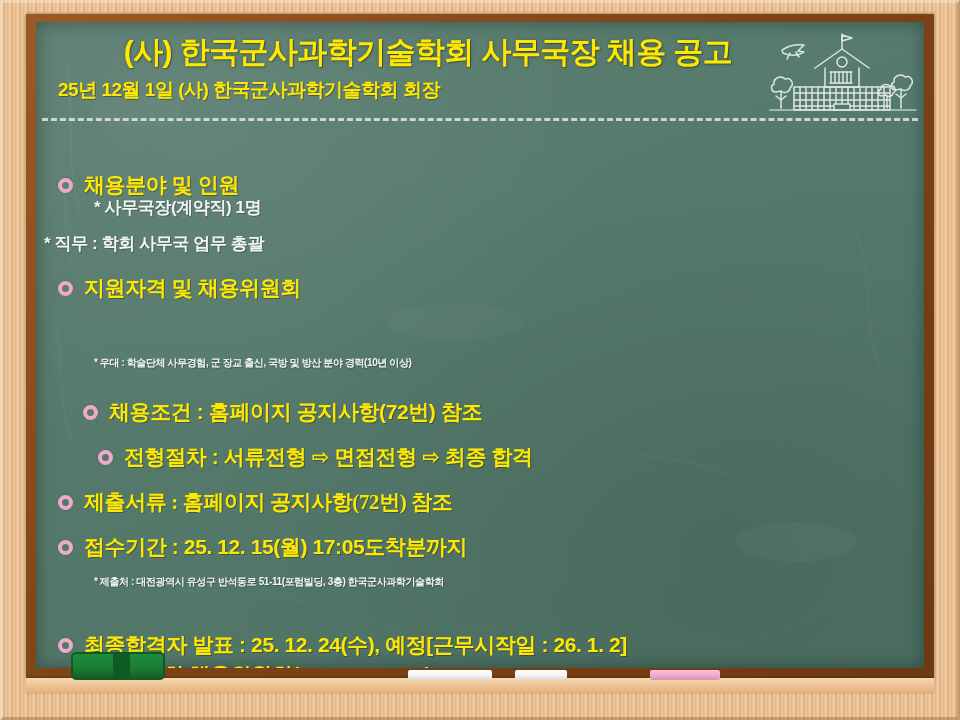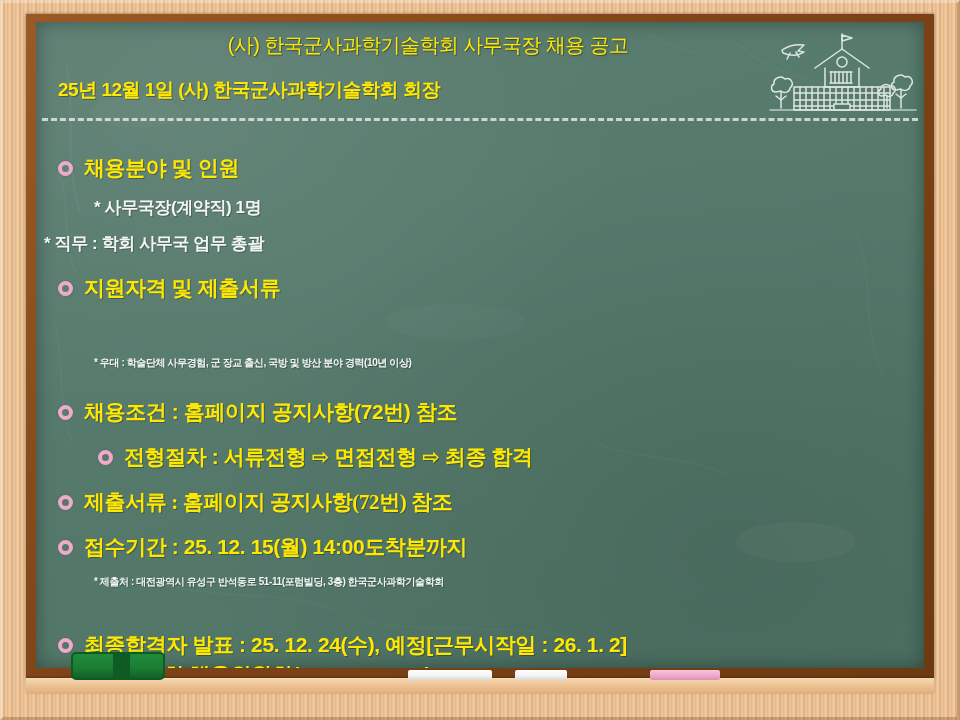--- a/index.html
+++ b/index.html
@@ -82,22 +82,22 @@
     left: 0; top: 0; right: 0;
     height: 97px;
   }
   #title {
     position: absolute;
     left: 22px;
     top: 10px;
     width: 740px;
     text-align: center;
     color: #ffe800;
-    font-size: 20px;
-    font-weight: normal;
+    font-size: 30px;
+    font-weight: bold;
     letter-spacing: -0.6px;
     white-space: nowrap;
     text-shadow: 1px 1px 0 rgba(0,0,0,0.32), 0 0 4px rgba(0,0,0,0.22);
   }
   #subtitle {
     position: absolute;
     left: 22px;
     top: 55px;
     width: 714px;
     text-align: left;
@@ -305,51 +305,51 @@
 
           <path d="M2 80 L 148 80" opacity="0.75"></path>
         </g>
       </svg>
 
       <div id="divider"></div>
     </div>
 
     <div id="content">
 
-      <div class="row main-item" style="top:28px;">
+      <div class="row main-item" style="top:45px;">
         <span class="bullet"></span>
         <span class="main-label">채용분야 및 인원</span>
       </div>
       <div class="row sub-item" style="top:70px;">* 사무국장(계약직) 1명</div>
       <div class="row sub-item" style="top:106px;margin-left:8px;">* 직무 : 학회 사무국 업무 총괄</div>
 
       <div class="row main-item" style="top:148px;">
         <span class="bullet"></span>
-        <span class="main-label">지원자격 및 제출서류</span>
+        <span class="main-label">지원자격 및 채용위원회</span>
       </div>
       <div class="row sub-item small" style="top:230px;">* 우대 : 학술단체 사무경험, 군 장교 출신, 국방 및 방산 분야 경력(10년 이상)</div>
 
-      <div class="row main-item" style="top:272px;">
+      <div class="row main-item" style="top:272px;margin-left:25px;">
         <span class="bullet"></span>
         <span class="main-label">채용조건 : 홈페이지 공지사항(72번)  참조</span>
       </div>
 
       <div class="row main-item" style="top:317px;margin-left:40px;">
         <span class="bullet"></span>
         <span class="main-label">전형절차 : 서류전형  ⇨  면접전형  ⇨  최종 합격</span>
       </div>
 
       <div class="row main-item" style="top:362px;font-family:Liberation Serif, serif;">
         <span class="bullet"></span>
         <span class="main-label">제출서류 : 홈페이지 공지사항(72번)  참조</span>
       </div>
 
       <div class="row main-item" style="top:407px;">
         <span class="bullet"></span>
-        <span class="main-label">접수기간 : 25. 12. 15(월)  14:00도착분까지</span>
+        <span class="main-label">접수기간 : 25. 12. 15(월)  17:05도착분까지</span>
       </div>
       <div class="row sub-item small" style="top:449px;">* 제출처 : 대전광역시 유성구 반석동로 51-11(포럼빌딩, 3층) 한국군사과학기술학회</div>
 
       <div class="row main-item" style="top:505px;">
         <span class="bullet"></span>
         <span class="main-label">최종합격자 발표 : 25. 12. 24(수), 예정[근무시작일 : 26. 1. 2]</span>
       </div>
 
       <div class="row main-item" style="top:535px;">
         <span class="bullet"></span>

